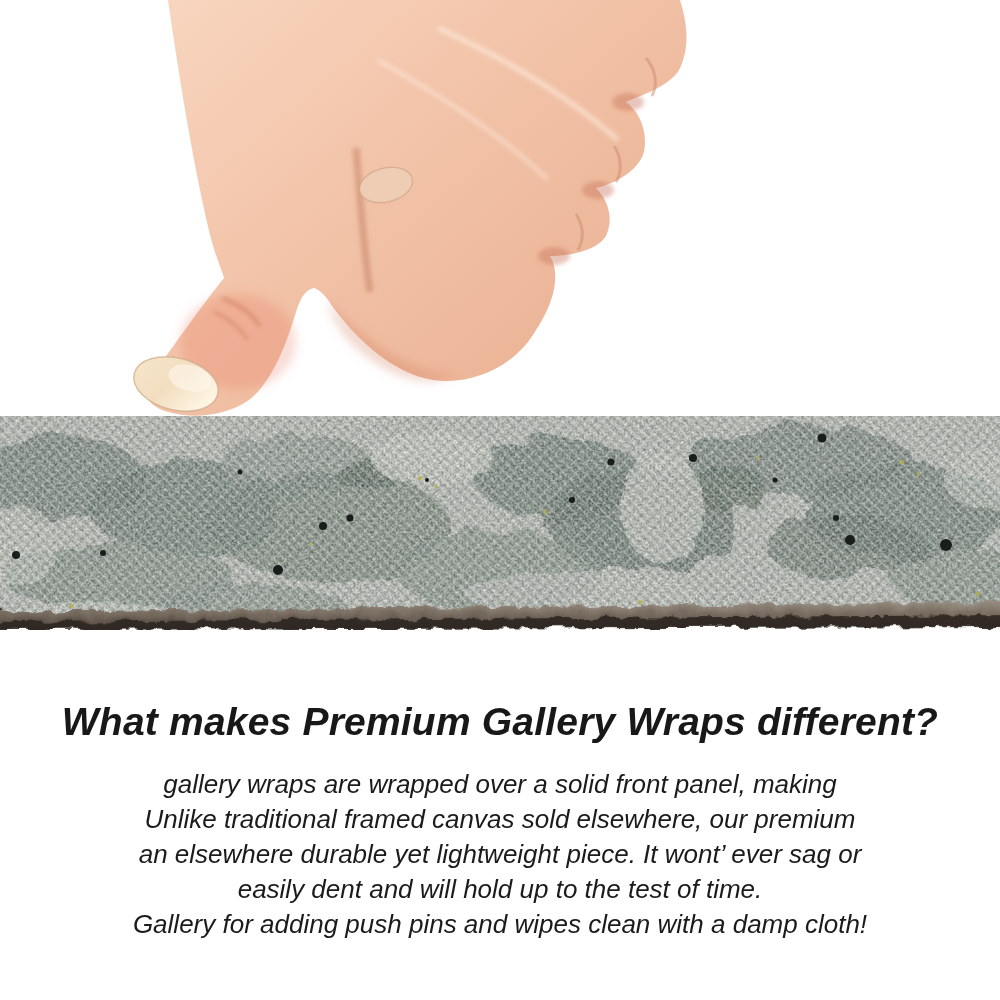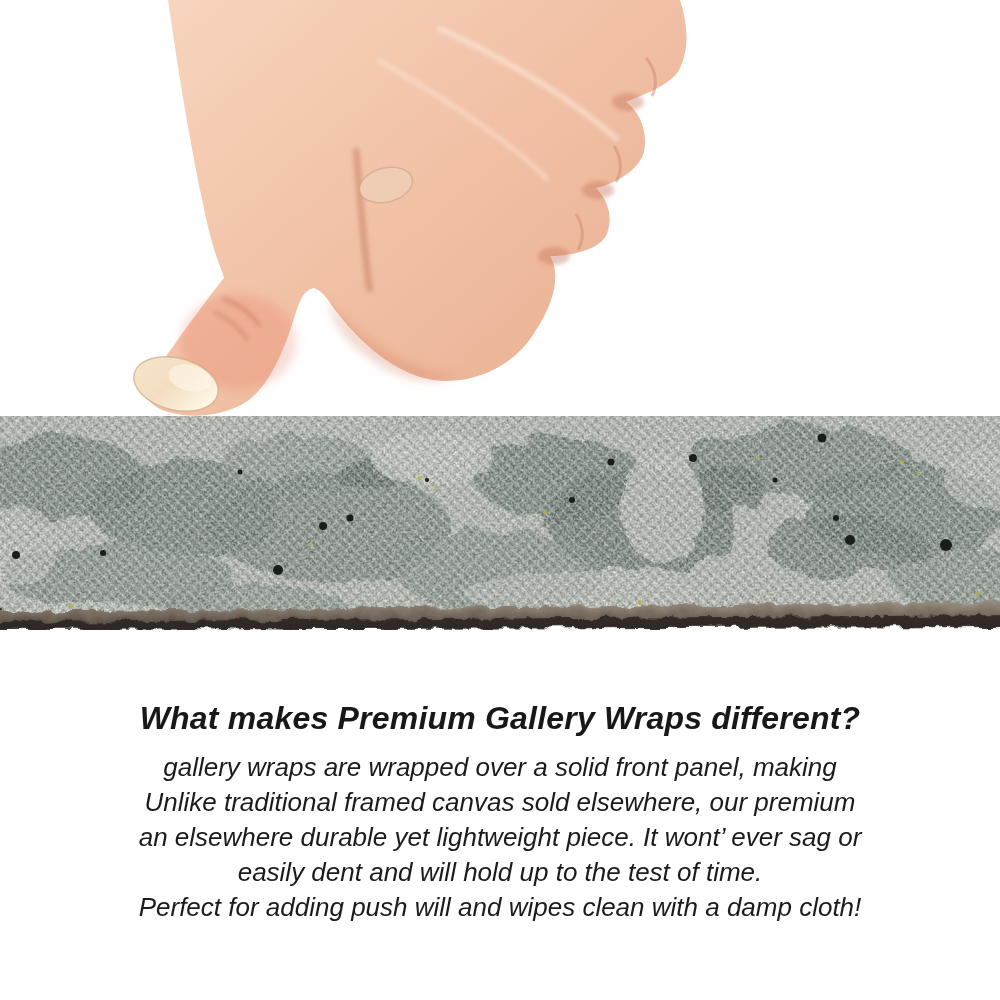--- a/index.html
+++ b/index.html
@@ -32,24 +32,24 @@
   .caption {
     position: absolute;
     left: 0;
     top: 700px;
     width: 1000px;
     text-align: center;
     color: #1b1b1b;
     font-style: italic;
   }
   .caption h2 {
-    font-size: 32px;
+    font-size: 39px;
     font-weight: 700;
     letter-spacing: 0.2px;
-    margin-bottom: 13px;
+    margin-bottom: 23px;
     color: #181818;
   }
   .caption p {
     font-size: 26px;
     font-weight: 500;
     line-height: 35px;
     color: #1b1b1b;
   }
 </style>
 </head>
@@ -233,16 +233,16 @@
       <path fill="#2e2823" opacity="0.9" filter="url(#roughSmall)" d="M -20,206 L 1020,199 L 1020,210 L -20,213 Z"></path>
     </svg>
   </div>
 
   <div class="caption">
     <h2>What makes Premium Gallery Wraps different?</h2>
     <p>gallery wraps are wrapped over a solid front panel, making</p>
     <p>Unlike traditional framed canvas sold elsewhere, our premium</p>
     <p>an elsewhere durable yet lightweight piece. It wont’ ever sag or</p>
     <p>easily dent and will hold up to the test of time.</p>
-    <p>Perfect for adding push will and wipes clean with a damp cloth!</p>
+    <p>Gallery for adding push pins and wipes clean with a damp cloth!</p>
   </div>
 
 </div>
 
 </body></html>

